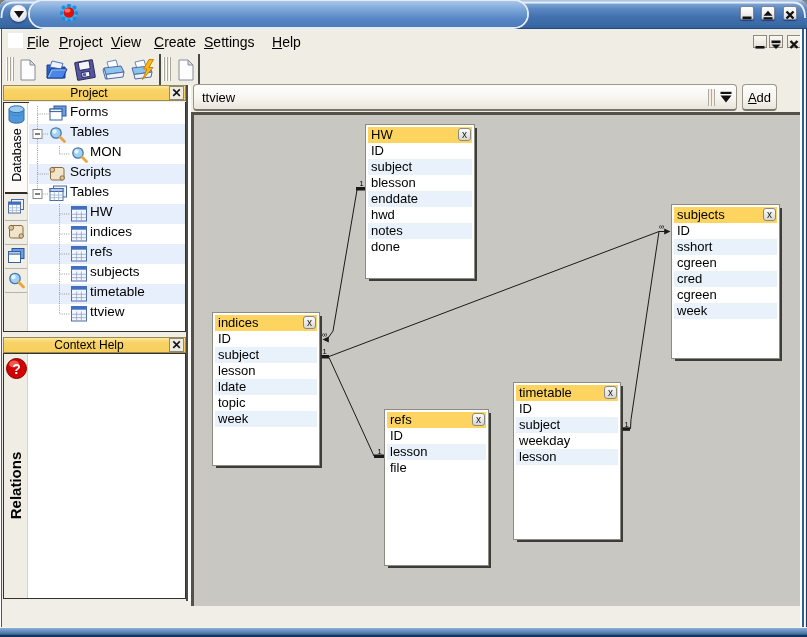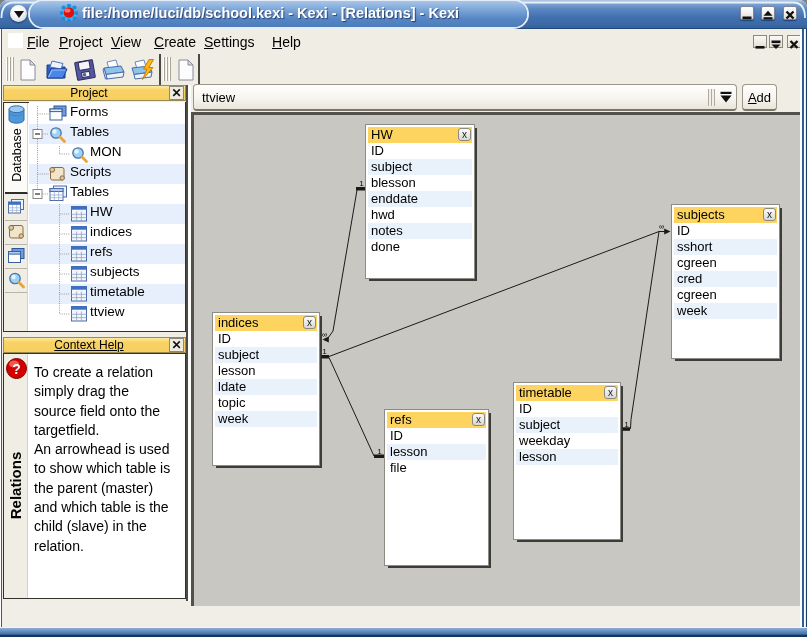--- a/index.html
+++ b/index.html
@@ -83,21 +83,20 @@
         <circle cx="16.5" cy="9" r="2"></circle>
      <circle cx="14.5" cy="14.5" r="2"></circle>
         <circle cx="9" cy="16.5" r="2"></circle>
         <circle cx="3.5" cy="14.5" r="2"></circle>
      <circle cx="1.5" cy="9" r="2"></circle>
         <circle cx="3.5" cy="3.5" r="2"></circle>
    </g>
    <circle cx="9" cy="8.5" r="5.3" fill="#e01010"></circle>
    <ellipse cx="7.5" cy="6.5" rx="3" ry="2" fill="#ff7a6a" opacity="0.9"></ellipse>
  </svg>
- <div id="titletext">file:/home/luci/db/school.kexi - Kexi - [Relations] - Kexi</div>
  <div class="wbtn" style="left:740px;"><svg width="12" height="12">
         <rect x="1.5" y="7.5" width="9" height="2.8" fill="#111"></rect>
       </svg></div>
  <div class="wbtn" style="left:761px;"><svg width="12" height="12">
         <path d="M1.5 6.8 L10.5 6.8 L6 1.8 Z" fill="#111"></path>
         <rect x="1.5" y="8.2" width="9" height="2.3" fill="#111"></rect>
       </svg></div>
  <div class="wbtn" style="left:783px;"><svg width="12" height="12">
         <path d="M2.5 2.5 L9.5 9.5 M9.5 2.5 L2.5 9.5" stroke="#111" stroke-width="2.4"></path>
       </svg></div>
@@ -289,30 +288,29 @@
      <div class="tlabel" style="left:41px;top:82px;">Tables</div>
      <div class="tlabel" style="left:61px;top:102px;">HW</div>
      <div class="tlabel" style="left:61px;top:122px;">indices</div>
      <div class="tlabel" style="left:61px;top:142px;">refs</div>
      <div class="tlabel" style="left:61px;top:162px;">subjects</div>
      <div class="tlabel" style="left:61px;top:182px;">timetable</div>
      <div class="tlabel" style="left:61px;top:202px;">ttview</div>
    </div>
  </div>
 
- <div class="panelhdr" style="top:252px;text-decoration:underline;">Context Help<span class="phx">✕</span></div>
+ <div class="panelhdr" style="top:252px;">Context Help<span class="phx">✕</span></div>
  <div class="panelbody" id="helpbody" style="top:268px;height:246px;">
    <div class="strip"></div>
    <svg class="abs" style="left:2px;top:4px;" width="21" height="21" viewBox="0 0 21 21">
      <circle cx="10.5" cy="10.5" r="10" fill="#d40000" stroke="#7a0000"></circle>
      <ellipse cx="8" cy="6" rx="5" ry="3.5" fill="#f26a5a" opacity="0.85"></ellipse>
      <text x="10.5" y="16" font-size="14" font-weight="bold" fill="#fff" text-anchor="middle" font-family="Liberation Sans">?</text>
    </svg>
    <div id="relations">Relations</div>
-   <div id="helptext">To create a relation<br>simply drag the<br>source field onto the<br>targetfield.<br>An arrowhead is used<br>to show which table is<br>the parent (master)<br>and which table is the<br>child (slave) in the<br>relation.</div>
  </div>
 </div>
 
 <div id="whitestrip"></div>
 <div id="main">
  <div id="combo">
    <div class="ctext">ttview</div>
    <div class="abs" style="left:514px;top:4px;width:7px;height:17px;background:repeating-linear-gradient(90deg,#b0ab9e 0px,#b0ab9e 1px,#f2efe8 1px,#f2efe8 3px);"></div>
    <svg class="abs" style="left:526px;top:6px;" width="12" height="12" viewBox="0 0 12 12">
      <rect x="0.5" y="0.8" width="11" height="2.2" fill="#111"></rect>

